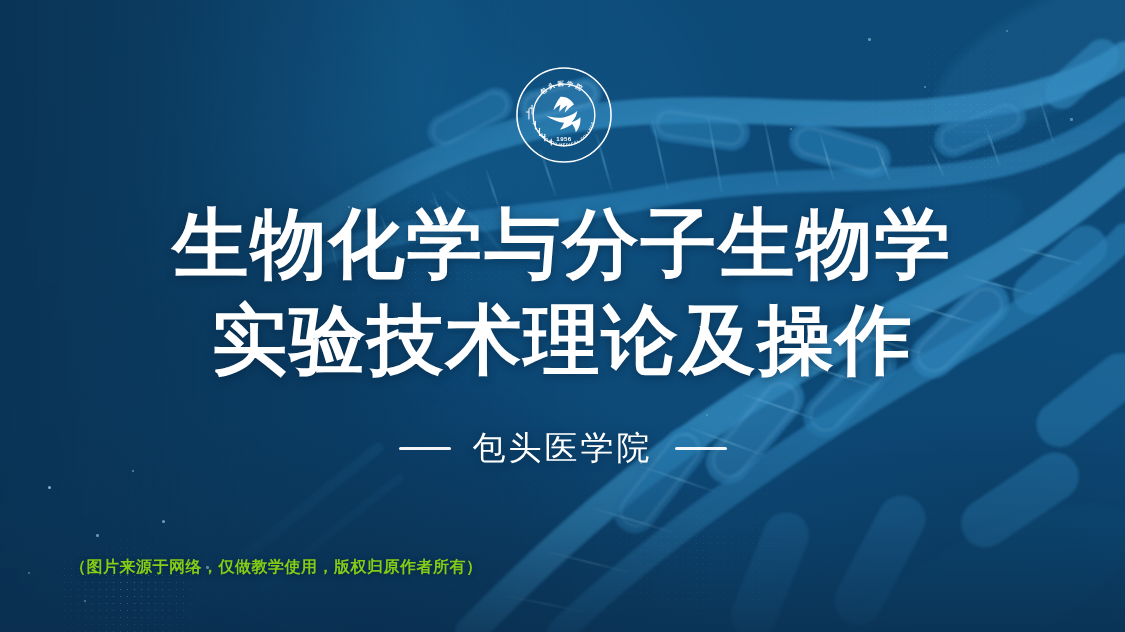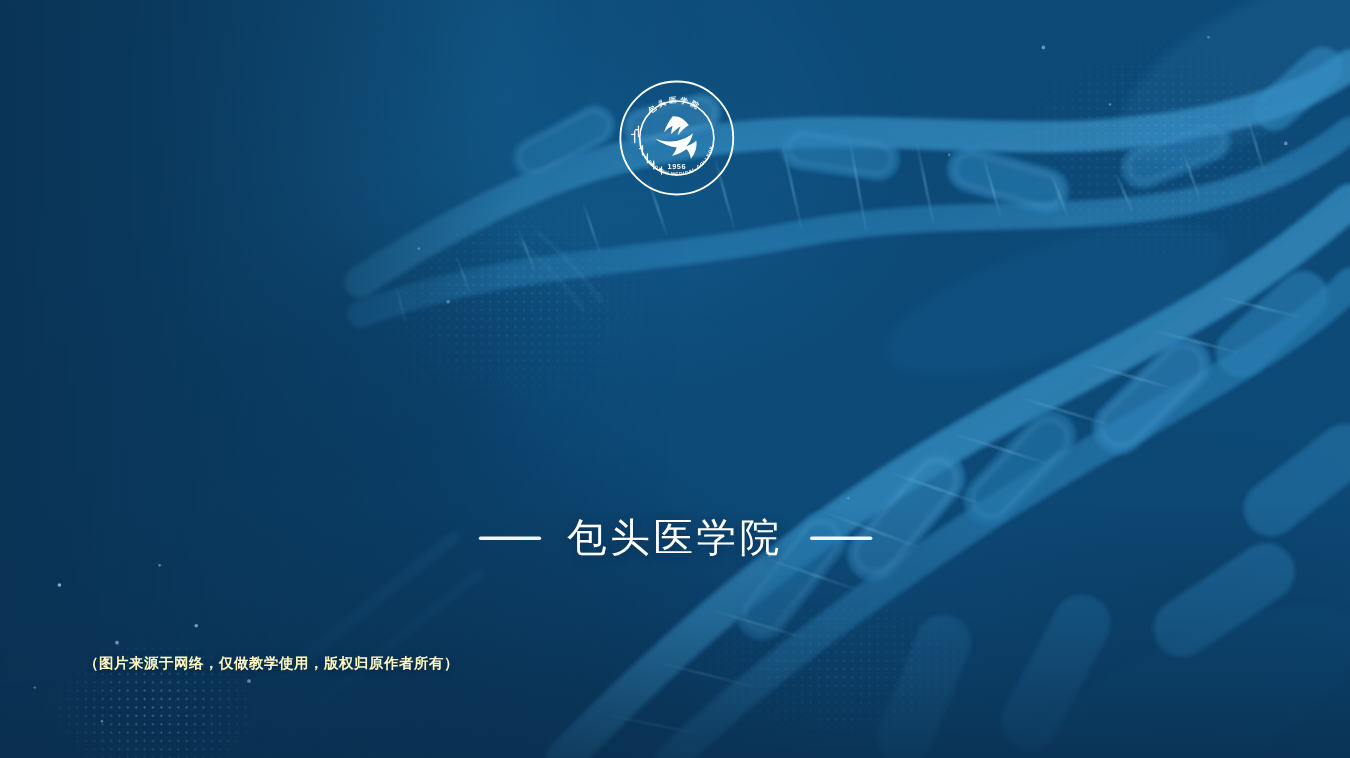--- a/index.html
+++ b/index.html
@@ -154,23 +154,23 @@
     font-weight:400;
     letter-spacing:3px;
     white-space:nowrap;
     text-shadow:0 2px 8px rgba(4,26,48,.4);
   }
 
   
   .footnote{
     position:absolute;
     left:70px;
-    top:542px;
-    color:#fef9c3;
-    font-size:12px;
+    top:556px;
+    color:#84cc16;
+    font-size:16px;
     line-height:22px;
     font-weight:700;
     letter-spacing:.5px;
     white-space:nowrap;
     text-shadow:0 1px 5px rgba(4,26,48,.55);
   }
 </style>
 </head>
 <body>
 
@@ -409,20 +409,24 @@
         <path d="M25.0,63.5 L25.0,71.0"></path>
         <path d="M25.0,66.0 L22.8,66.0"></path>
         <path d="M30.4,69.6 L30.4,76.4"></path>
         <path d="M30.4,72.0 L28.4,72.0"></path>
         <path d="M37.0,74.6 L37.0,80.6"></path>
         <path d="M37.0,76.8 L35.2,76.8"></path>
       </g>
     </svg>
   </div>
 
+  <div class="title-block">
+    <div class="title-line">生物化学与分子生物学</div>
+    <div class="title-line">实验技术理论及操作</div>
+  </div>
 
   <div class="subtitle-row">
     <span class="rule"></span>
     <span class="subtitle-text">包头医学院</span>
     <span class="rule"></span>
   </div>
 
   <div class="footnote">（图片来源于网络，仅做教学使用，版权归原作者所有）</div>
 
 </div>

